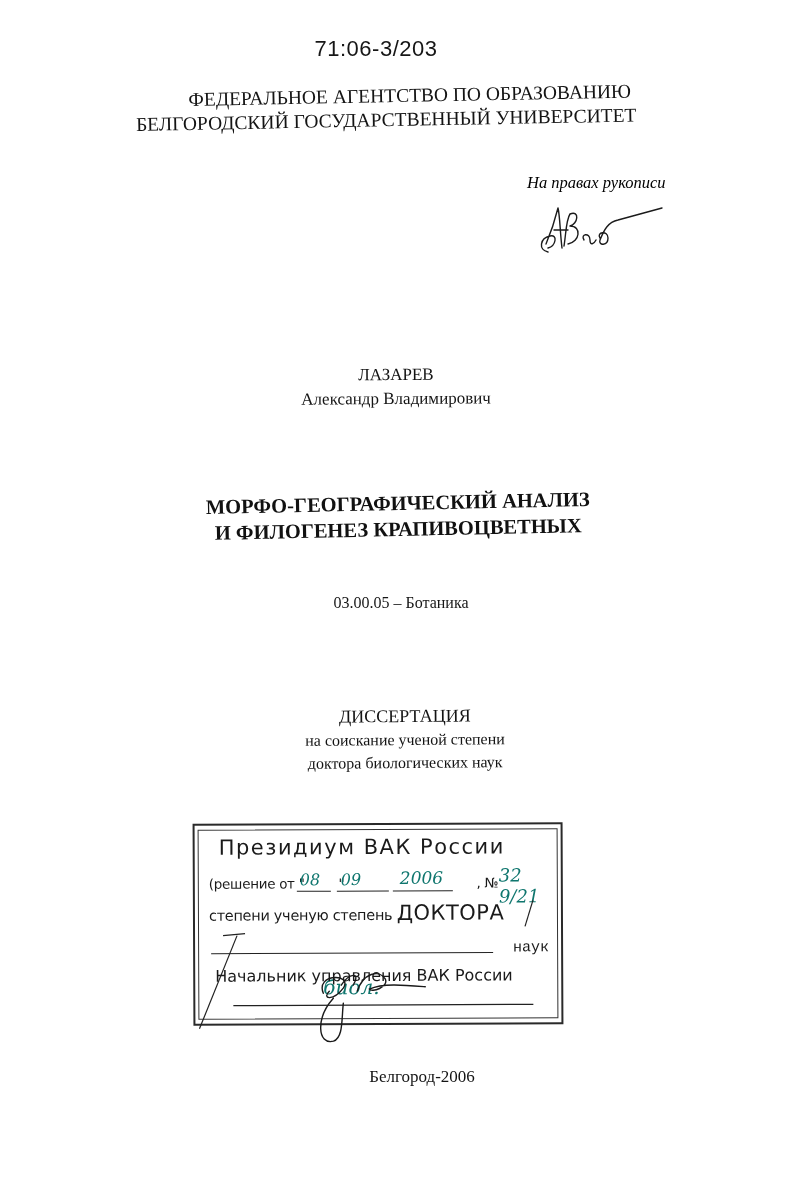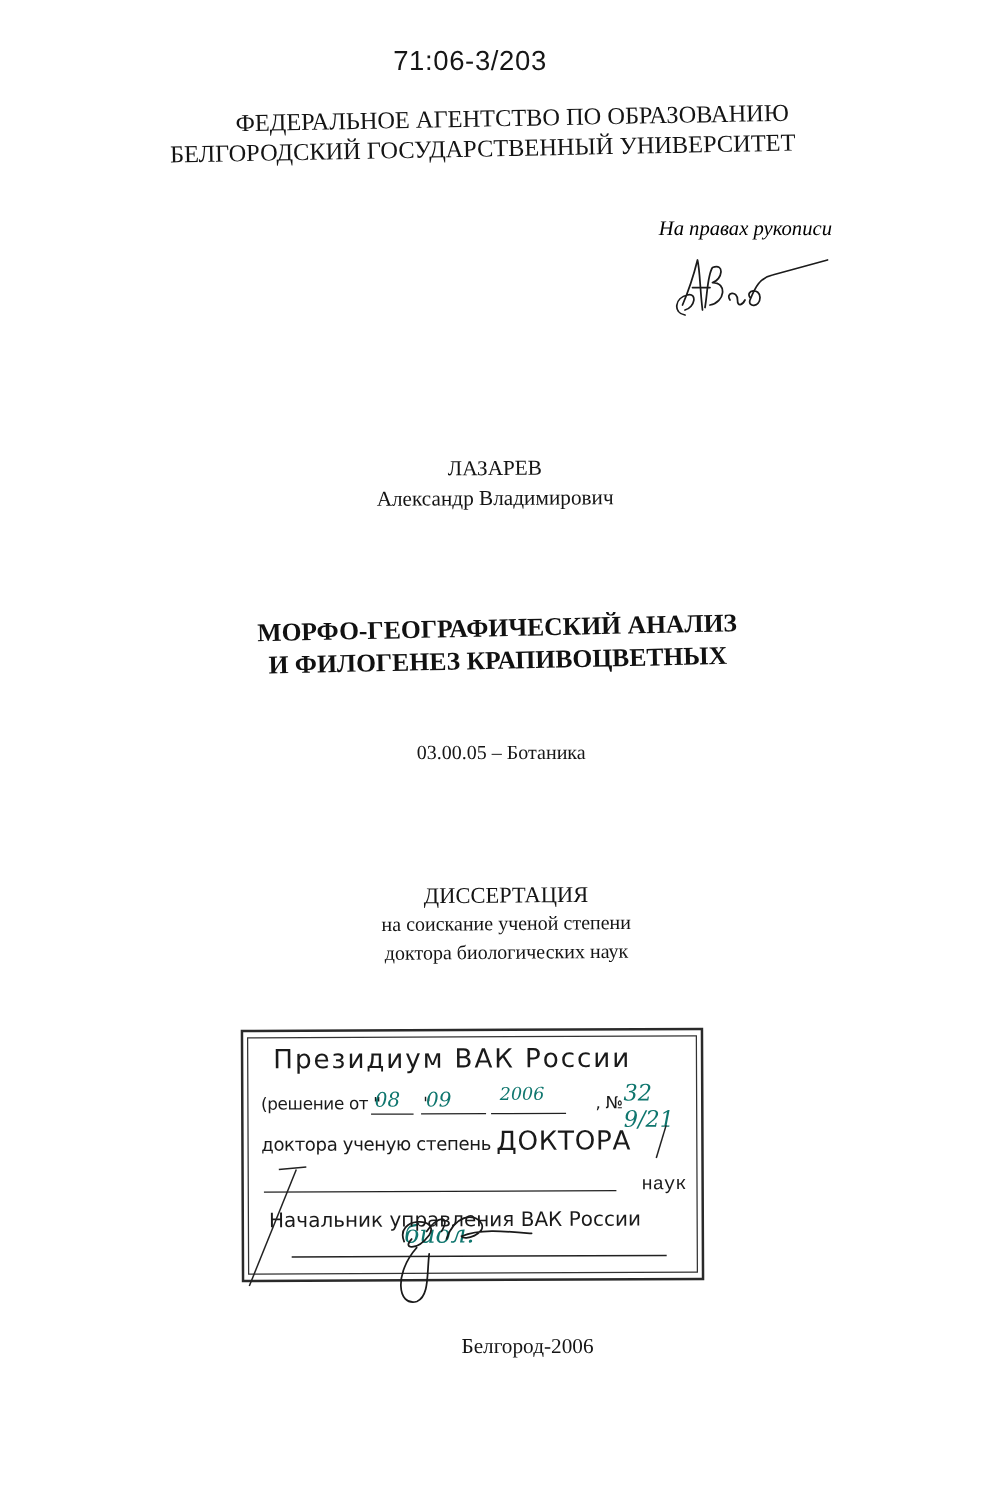--- a/index.html
+++ b/index.html
@@ -102,21 +102,21 @@
     .stamp .s-sciences { right: 14px; top: 117px; font-size: 15px; font-family: Liberation Mono, monospace; }
     .stamp .s-head { left: 22px; top: 143px; font-size: 16px; letter-spacing: 0; }
     .handwriting {
       position: absolute;
       font-family: "DejaVu Serif", serif;
       font-style: italic;
       color: #0f766e;
     }
     .h-day { left: 107px; top: 47px; font-size: 16px; }
     .h-month { left: 148px; top: 47px; font-size: 16px; }
-    .h-year { left: 207px; top: 45px; font-size: 14px; }
+    .h-year { left: 207px; top: 45px; font-size: 17px; }
     .h-num { left: 306px; top: 42px; font-size: 18px; }
     .h-field { left: 130px; top: 108px; font-size: 20px; margin-top: 44px; }
     .stamp-svg { position: absolute; left: 0; top: 0; width: 370px; height: 240px; overflow: visible; }
     .city {
       left: 0; width: 796px; top: 1067px;
       text-align: center;
       font-size: 17px;
       color: #141414;
       transform: translateX(24px);
     }
@@ -166,21 +166,21 @@
 
   <div class="stamp-line s-decision">
     <span>(решение от "</span><span style="display:inline-block;width:34px"></span><span>"</span><span style="display:inline-block;width:132px"></span><span>, №</span>
   </div>
   <span class="handwriting h-day">08</span>
   <span class="handwriting h-month">09</span>
   <span class="handwriting h-year">2006</span>
   <span class="handwriting h-num">32 9/21</span>
 
   <div class="stamp-line s-awarded">
-    <span>доктора ученую степень </span><span class="big">ДОКТОРА</span>
+    <span>степени ученую степень </span><span class="big">ДОКТОРА</span>
   </div>
 
   <span class="handwriting h-field">биол.</span>
   <div class="stamp-line s-sciences">наук</div>
 
   <div class="stamp-line s-head">Начальник управления ВАК России</div>
 
   <svg class="stamp-svg" viewBox="0 0 370 240">
 
     <line x1="104" y1="68" x2="138" y2="68" stroke="#222" stroke-width="1"></line>

